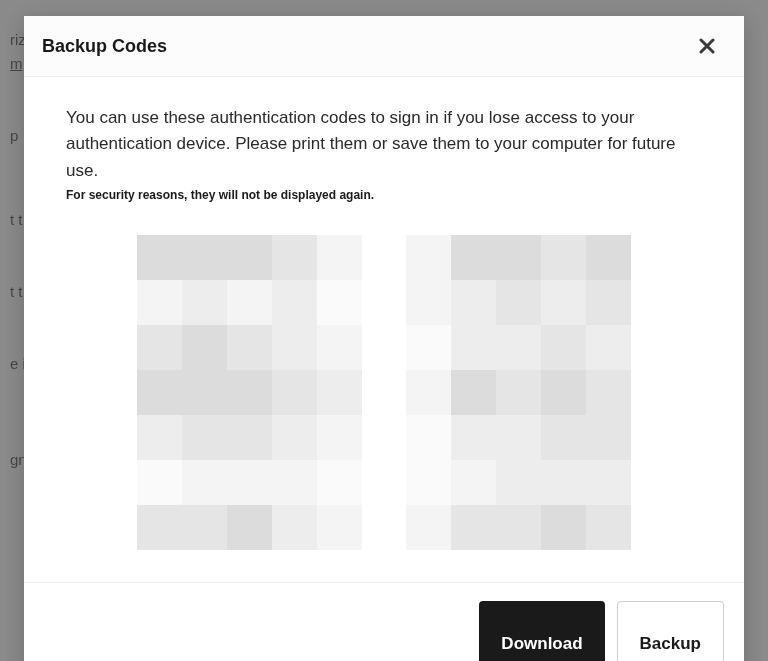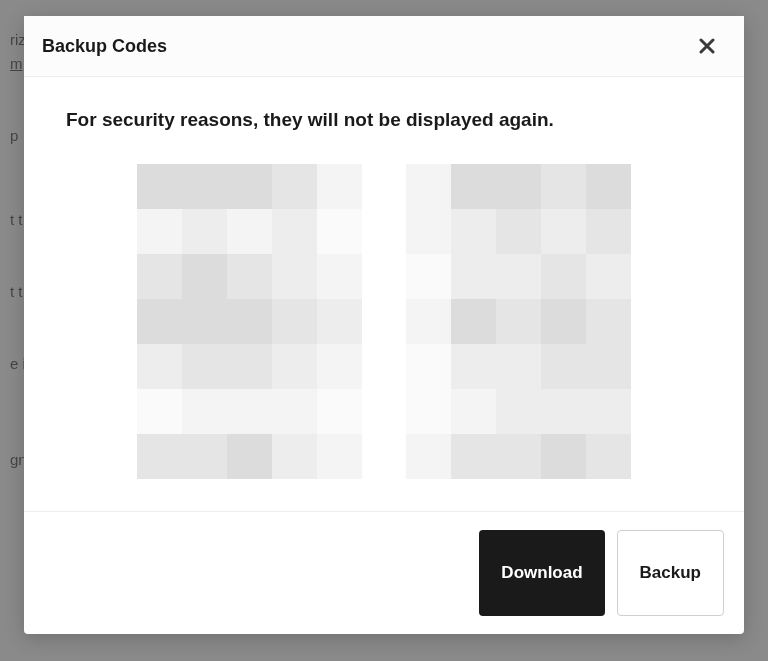--- a/index.html
+++ b/index.html
@@ -68,21 +68,21 @@
     .modal-body {
       padding: 28px 42px 24px 42px;
     }
     .body-text {
       font-size: 17px;
       line-height: 1.55;
       color: #2a2a2a;
       margin-bottom: 2px;
     }
     .body-bold {
-      font-size: 19px;
+      font-size: 12px;
       line-height: 1.55;
       color: #1a1a1a;
       font-weight: 700;
     }
     .codes-area {
       display: flex;
       justify-content: center;
       gap: 44px;
       margin-top: 30px;
       margin-bottom: 8px;
@@ -143,20 +143,21 @@
   <div class="modal-header">
     <div class="modal-title">Backup Codes</div>
     <div class="close-icon">
       <svg width="16" height="16" viewBox="0 0 16 16">
           <path d="M2 2 L14 14 M14 2 L2 14" stroke="#3a3a3a" stroke-width="3" stroke-linecap="round"></path>
         </svg>
     </div>
   </div>
 
   <div class="modal-body">
+    <p class="body-text">You can use these authentication codes to sign in if you lose access to your authentication device. Please print them or save them to your computer for future use.</p>
     <p class="body-bold">For security reasons, they will not be displayed again.</p>
 
     <div class="codes-area">
       <div class="code-block">
         <div class="px g1"></div>
           <div class="px g1"></div>
           <div class="px g1"></div>
           <div class="px g2"></div>
           <div class="px g4"></div>
         <div class="px g4"></div>

